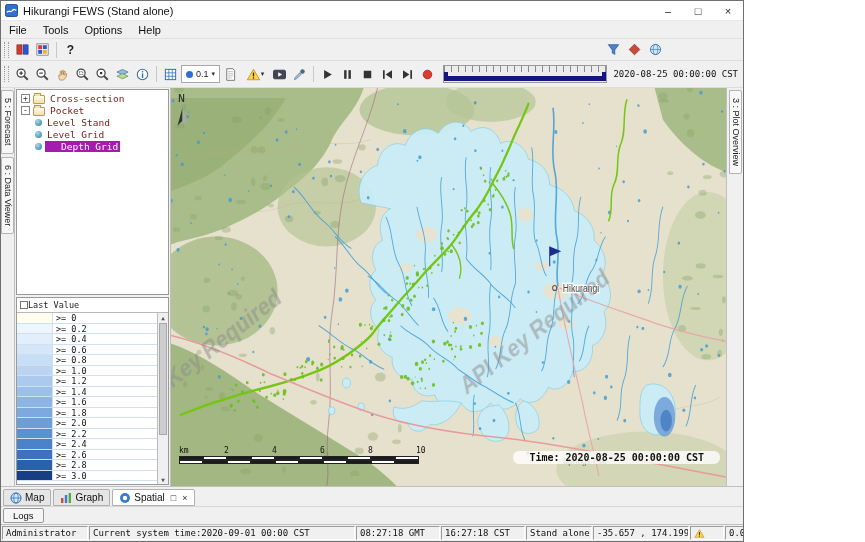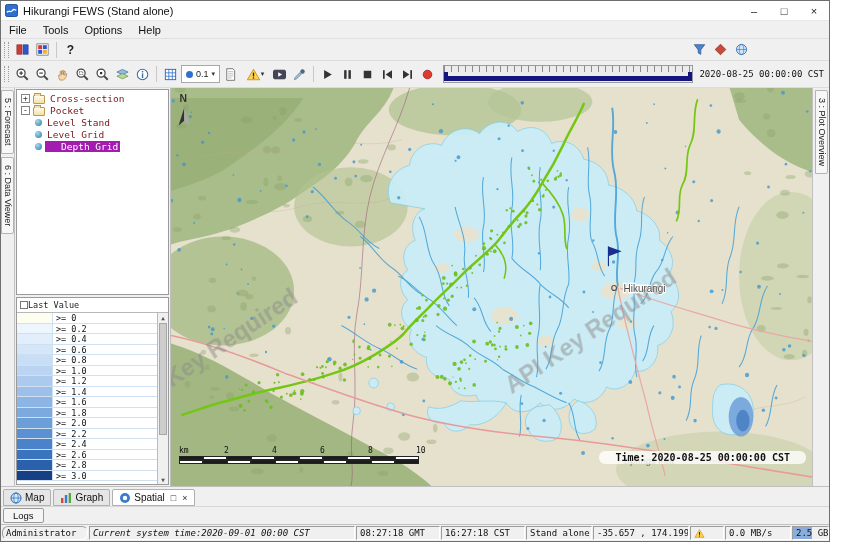--- a/index.html
+++ b/index.html
@@ -1,18 +1,18 @@
 <!DOCTYPE html>
 <html><head>
 <meta charset="utf-8">
 <style>
   *{box-sizing:border-box;margin:0;padding:0;}
   html,body{background:#fff;}
   body{font-family:"Liberation Sans",sans-serif;}
-  .window{width:830px;height:542px;border:1px solid #6f6f6f;display:flex;flex-direction:column;background:#f0f0f0;overflow:hidden;}
+  .window{width:744px;height:542px;border:1px solid #6f6f6f;display:flex;flex-direction:column;background:#f0f0f0;overflow:hidden;}
 
   
   .titlebar{height:20px;background:#fff;display:flex;align-items:center;padding-left:4px;font-size:11px;color:#111;flex:0 0 20px;border-bottom:1px solid #e8e8e8;}
   .app-logo{width:13px;height:13px;margin-right:5px;flex:0 0 13px;}
   .win-controls{margin-left:auto;display:flex;height:100%;}
   .win-btn{width:30px;text-align:center;line-height:20px;font-size:11px;color:#222;}
 
   
   .menubar{height:18px;background:#f0f0f0;display:flex;align-items:center;font-size:11px;flex:0 0 18px;border-bottom:1px solid #e0e0e0;}
   .menu-item{padding:0 8px;color:#111;}
@@ -972,24 +972,24 @@
         <span class="mini">□</span>
         <span class="mini">×</span>
       </div>
     </div>
 
   <div class="logsrow">
     <div class="logs-btn">Logs</div>
   </div>
 
   <div class="statusbar">
-      <div class="scell" style="flex: 0 0 86px; border-radius: 6px;">
+      <div class="scell" style="flex: 0 0 86px;">
         <span class="scell-text">Administrator</span>
       </div>
-      <div class="scell" style="flex: 0 0 266px; font-style: italic;">
+      <div class="scell" style="flex: 0 0 266px;">
         <span class="scell-text">Current system time:2020-09-01 00:00 CST</span>
       </div>
       <div class="scell" style="flex: 0 0 84px;">
         <span class="scell-text">08:27:18 GMT</span>
       </div>
       <div class="scell" style="flex: 0 0 84px;">
         <span class="scell-text">16:27:18 CST</span>
       </div>
       <div class="scell" style="flex: 0 0 66px;">
         <span class="scell-text">Stand alone</span>

